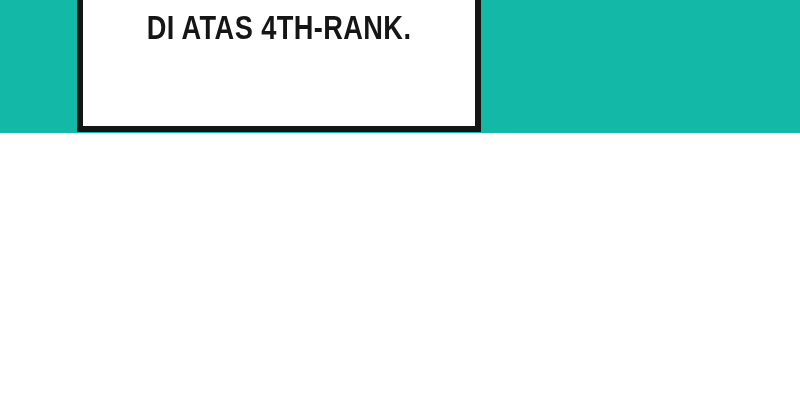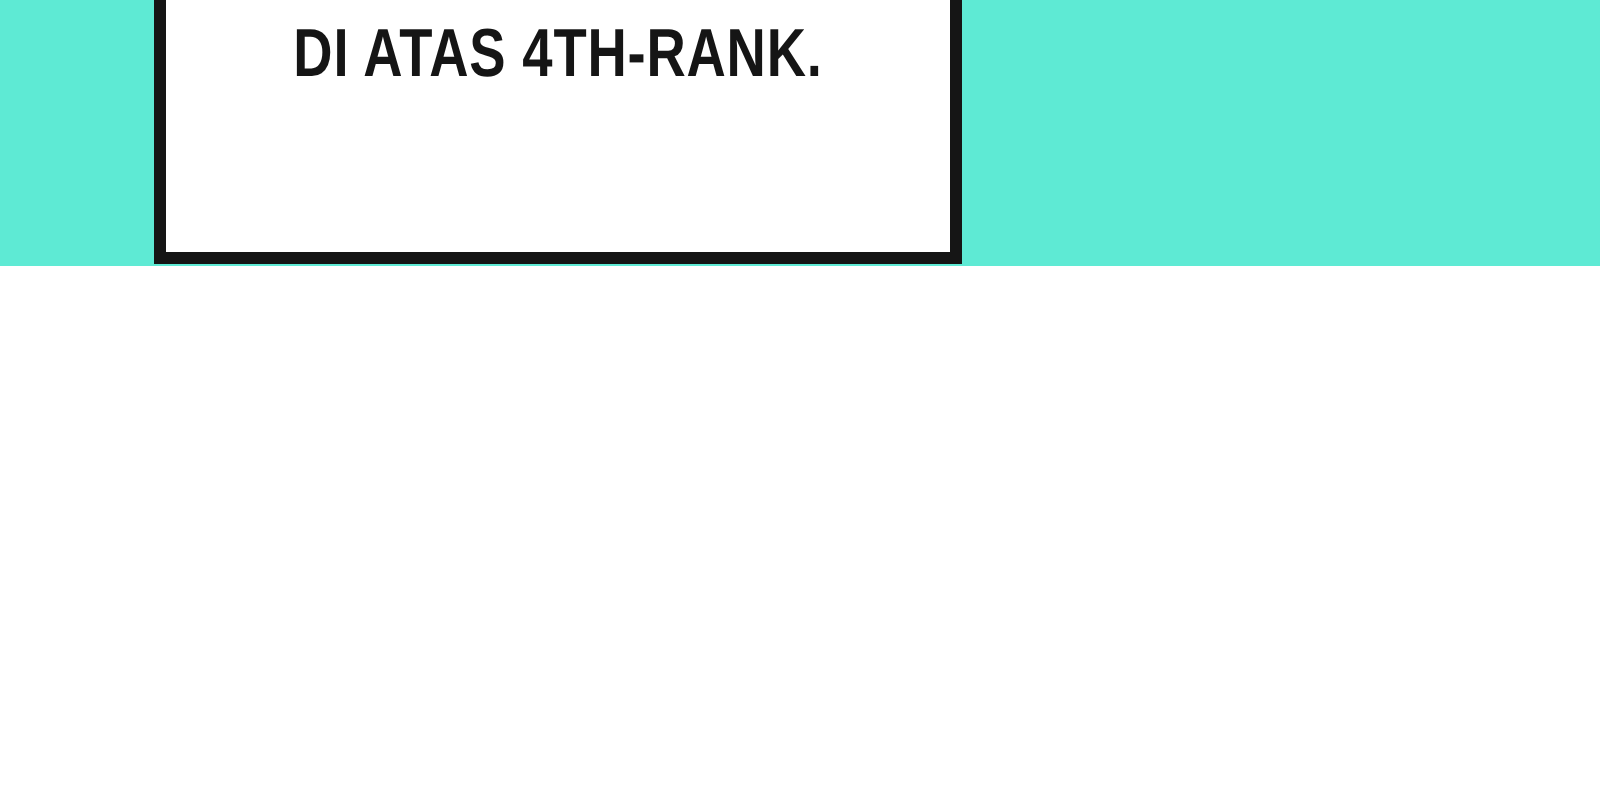--- a/index.html
+++ b/index.html
@@ -10,21 +10,21 @@
   }
 
   body {
     font-family: "DejaVu Sans", sans-serif;
   }
 
   #page {
     position: relative;
     width: 800px;
     height: 405px;
-    background: #5eead4;
+    background: #14b8a6;
     overflow: hidden;
   }
 
   
   #dialogue-box {
     position: absolute;
     left: 77px;
     top: -60px;              
     width: 404px;
     height: 192px;

